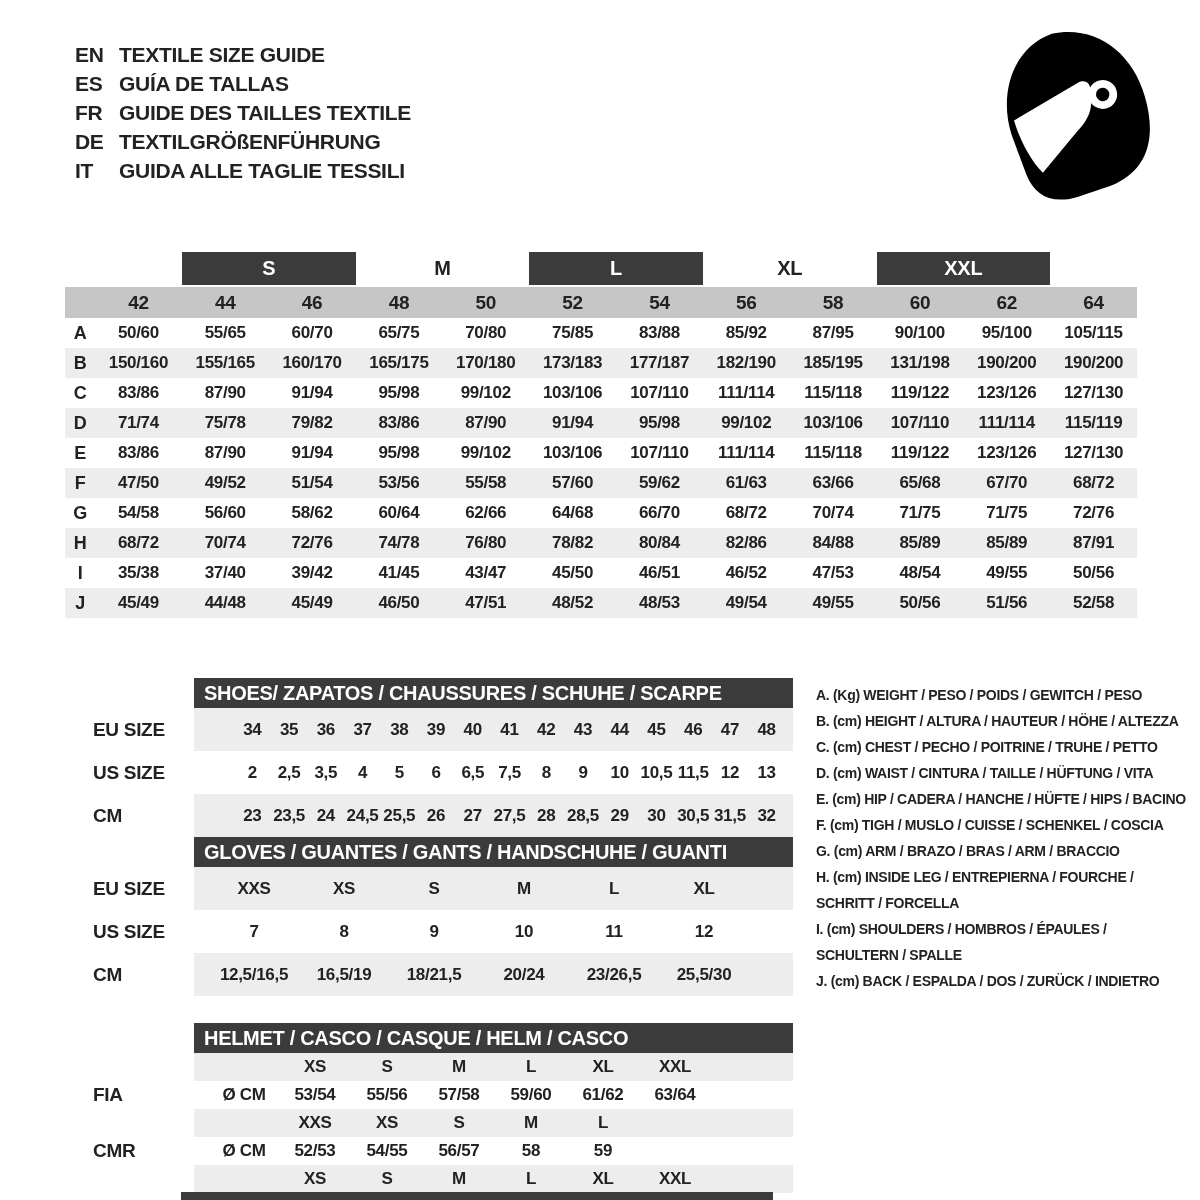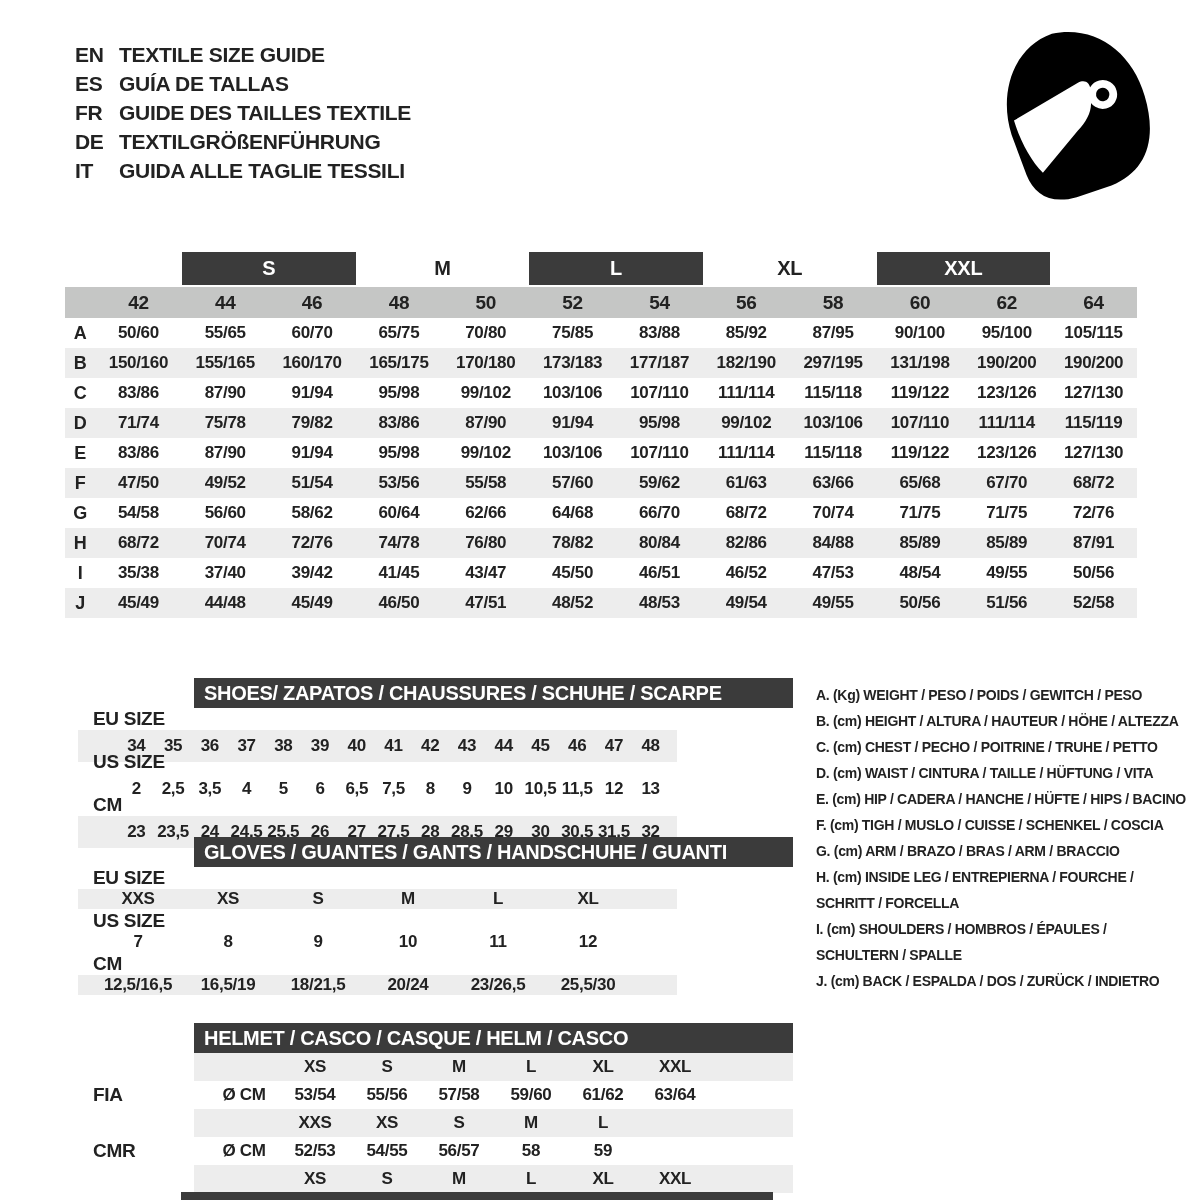--- a/index.html
+++ b/index.html
@@ -31,21 +31,21 @@
   .data-row .row-label{font-size:18px;}
   .mrows .data-row:nth-of-type(even){background:#ededed;}
 
   
   .sub-area{position:absolute;left:78px;top:678px;width:720px;}
   .sub-row{display:flex;}
   .sub-label{width:116px;display:flex;align-items:center;padding-left:15px;box-sizing:border-box;font-size:19px;}
   .sub-body{width:599px;box-sizing:border-box;}
   .bar-header{background:#3b3b3b;color:#fff;font-size:20px;display:flex;align-items:center;padding-left:10px;height:30px;}
   .srows .sub-row:nth-of-type(odd) .sub-body{background:#ededed;}
-  .shoes .srows .sub-row,.gloves .srows .sub-row{height:43px;flex-direction:column;}
+  .shoes .srows .sub-row,.gloves .srows .sub-row{height:43px;}
   .helmet-block .srows .sub-row{height:28px;}
   .gloves{}
   .helmet-block{margin-top:27px;}
   .grid15{display:grid;grid-template-columns:repeat(15,1fr);height:100%;padding:0 8px 12px 40px;font-size:17px;}
   .grid6{display:grid;grid-template-columns:repeat(6,90px);height:100%;padding-left:15px;font-size:17px;}
   .gridH{display:grid;grid-template-columns:70px repeat(6,72px);height:100%;padding-left:15px;font-size:17px;}
 
   
   .legend{position:absolute;left:800px;top:682px;width:395px;}
   .legend-line{font-size:14px;line-height:26px;white-space:nowrap;margin-left:16px;}
@@ -175,21 +175,21 @@
           <div class="cell">165/175</div>
 
           <div class="cell">170/180</div>
 
           <div class="cell">173/183</div>
 
           <div class="cell">177/187</div>
 
           <div class="cell">182/190</div>
 
-          <div class="cell">297/195</div>
+          <div class="cell">185/195</div>
 
           <div class="cell">131/198</div>
 
           <div class="cell">190/200</div>
 
           <div class="cell">190/200</div>
 
       </div>
 
       <div class="grid13 data-row">

